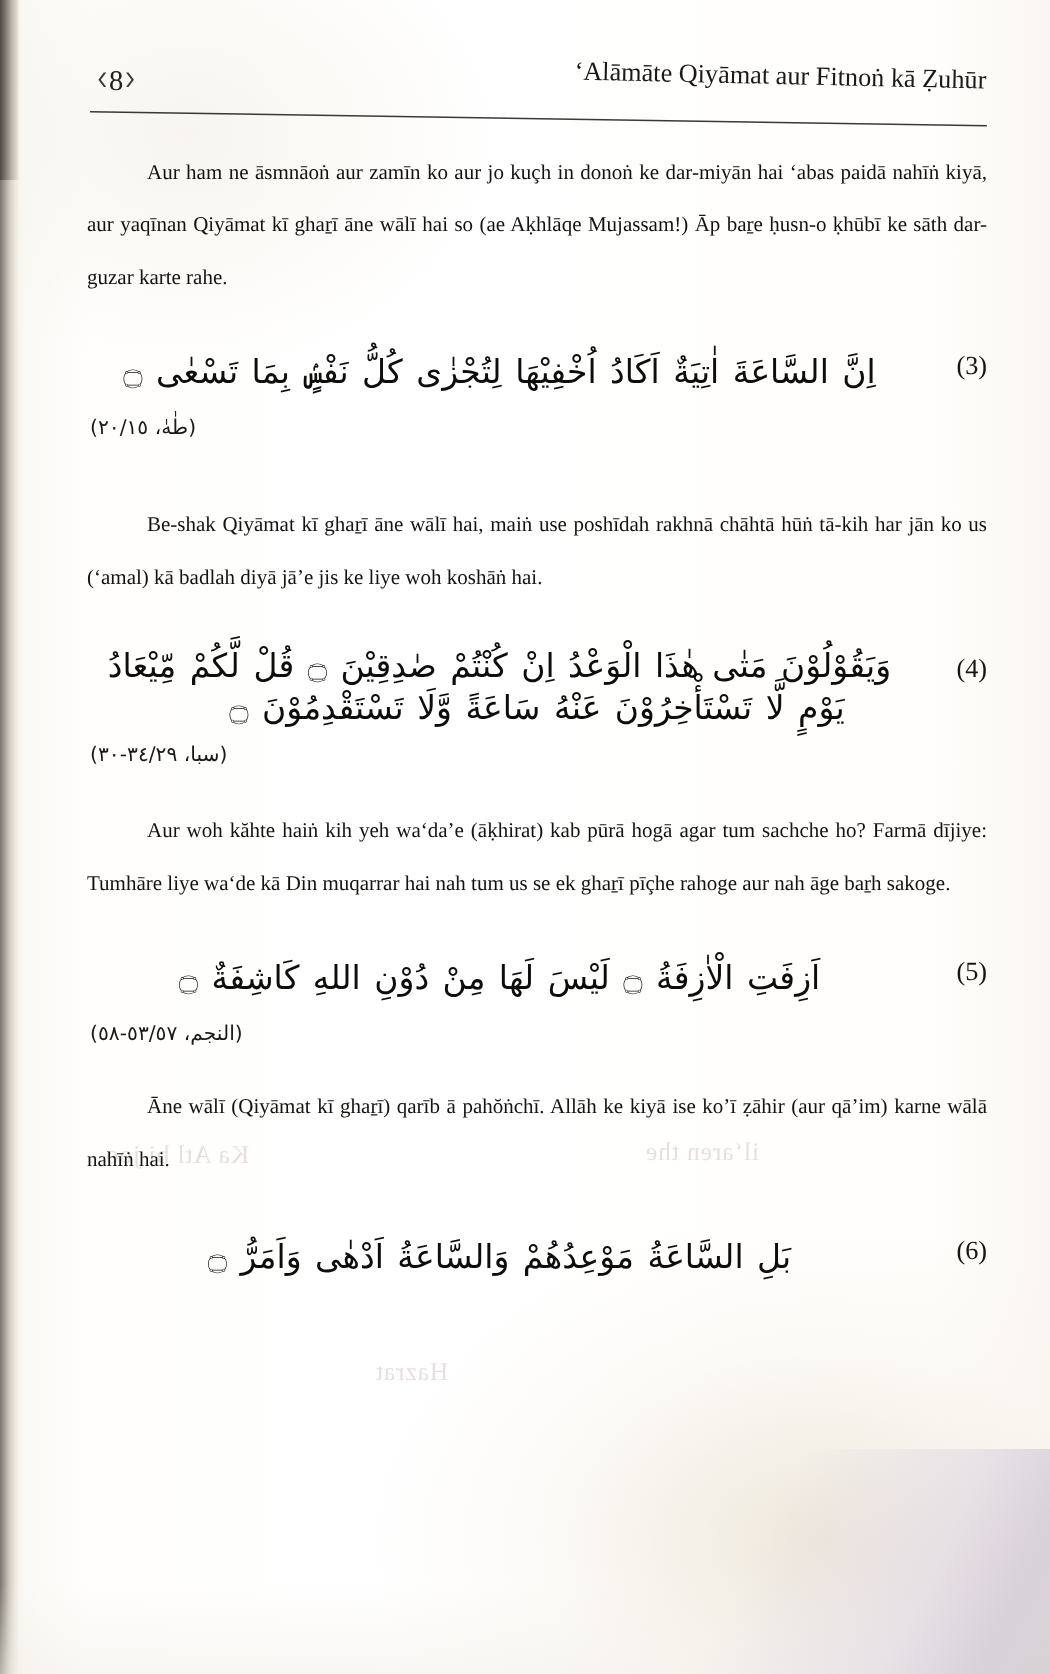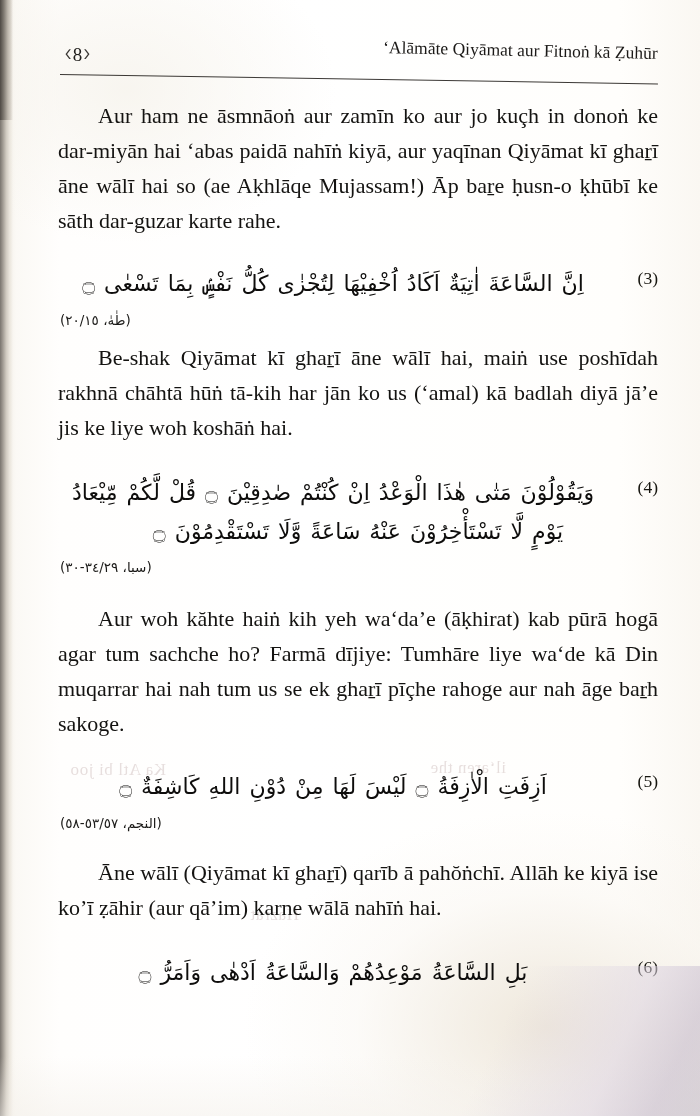--- a/index.html
+++ b/index.html
@@ -98,29 +98,29 @@
     width: 598px;
     height: 0;
     border-top: 1.4px solid #2a2724;
     transform: rotate(0.9deg);
     transform-origin: left center;
     opacity: .92;
   }
 
   
   .para {
-    font-size: 22px;
+    font-size: 14px;
     line-height: 35px;
     text-indent: 40px;
     text-align: justify;
     color: #141311;
     margin: 0;
   }
   .para.p1 { margin-top: 14px; }
-  .para.p2 { margin-top: 12px; }
+  .para.p2 { margin-top: 40px; }
   .para.p3 { margin-top: 26px; }
   .para.p4 { margin-top: 24px; }
 
   
   .ayah-block {
     position: relative;
     direction: rtl;
     text-align: center;
     font-family: "DejaVu Sans", "Liberation Sans", sans-serif;
     color: #0e0d0c;
@@ -141,21 +141,21 @@
   }
   .ayah-text {
     display: block;
     font-size: 22px;
     line-height: 40px;
     padding-right: 54px;
     padding-left: 4px;
     font-weight: 400;
     word-spacing: 2px;
   }
-  .ayah-text.two-line { line-height: 39px; }
+  .ayah-text.two-line { line-height: 28px; }
 
   .citation {
     direction: rtl;
     text-align: left;
     font-family: "DejaVu Sans", sans-serif;
     font-size: 13.5px;
     color: #1a1917;
     margin-top: 8px;
     padding-left: 2px;
     unicode-bidi: plaintext;

